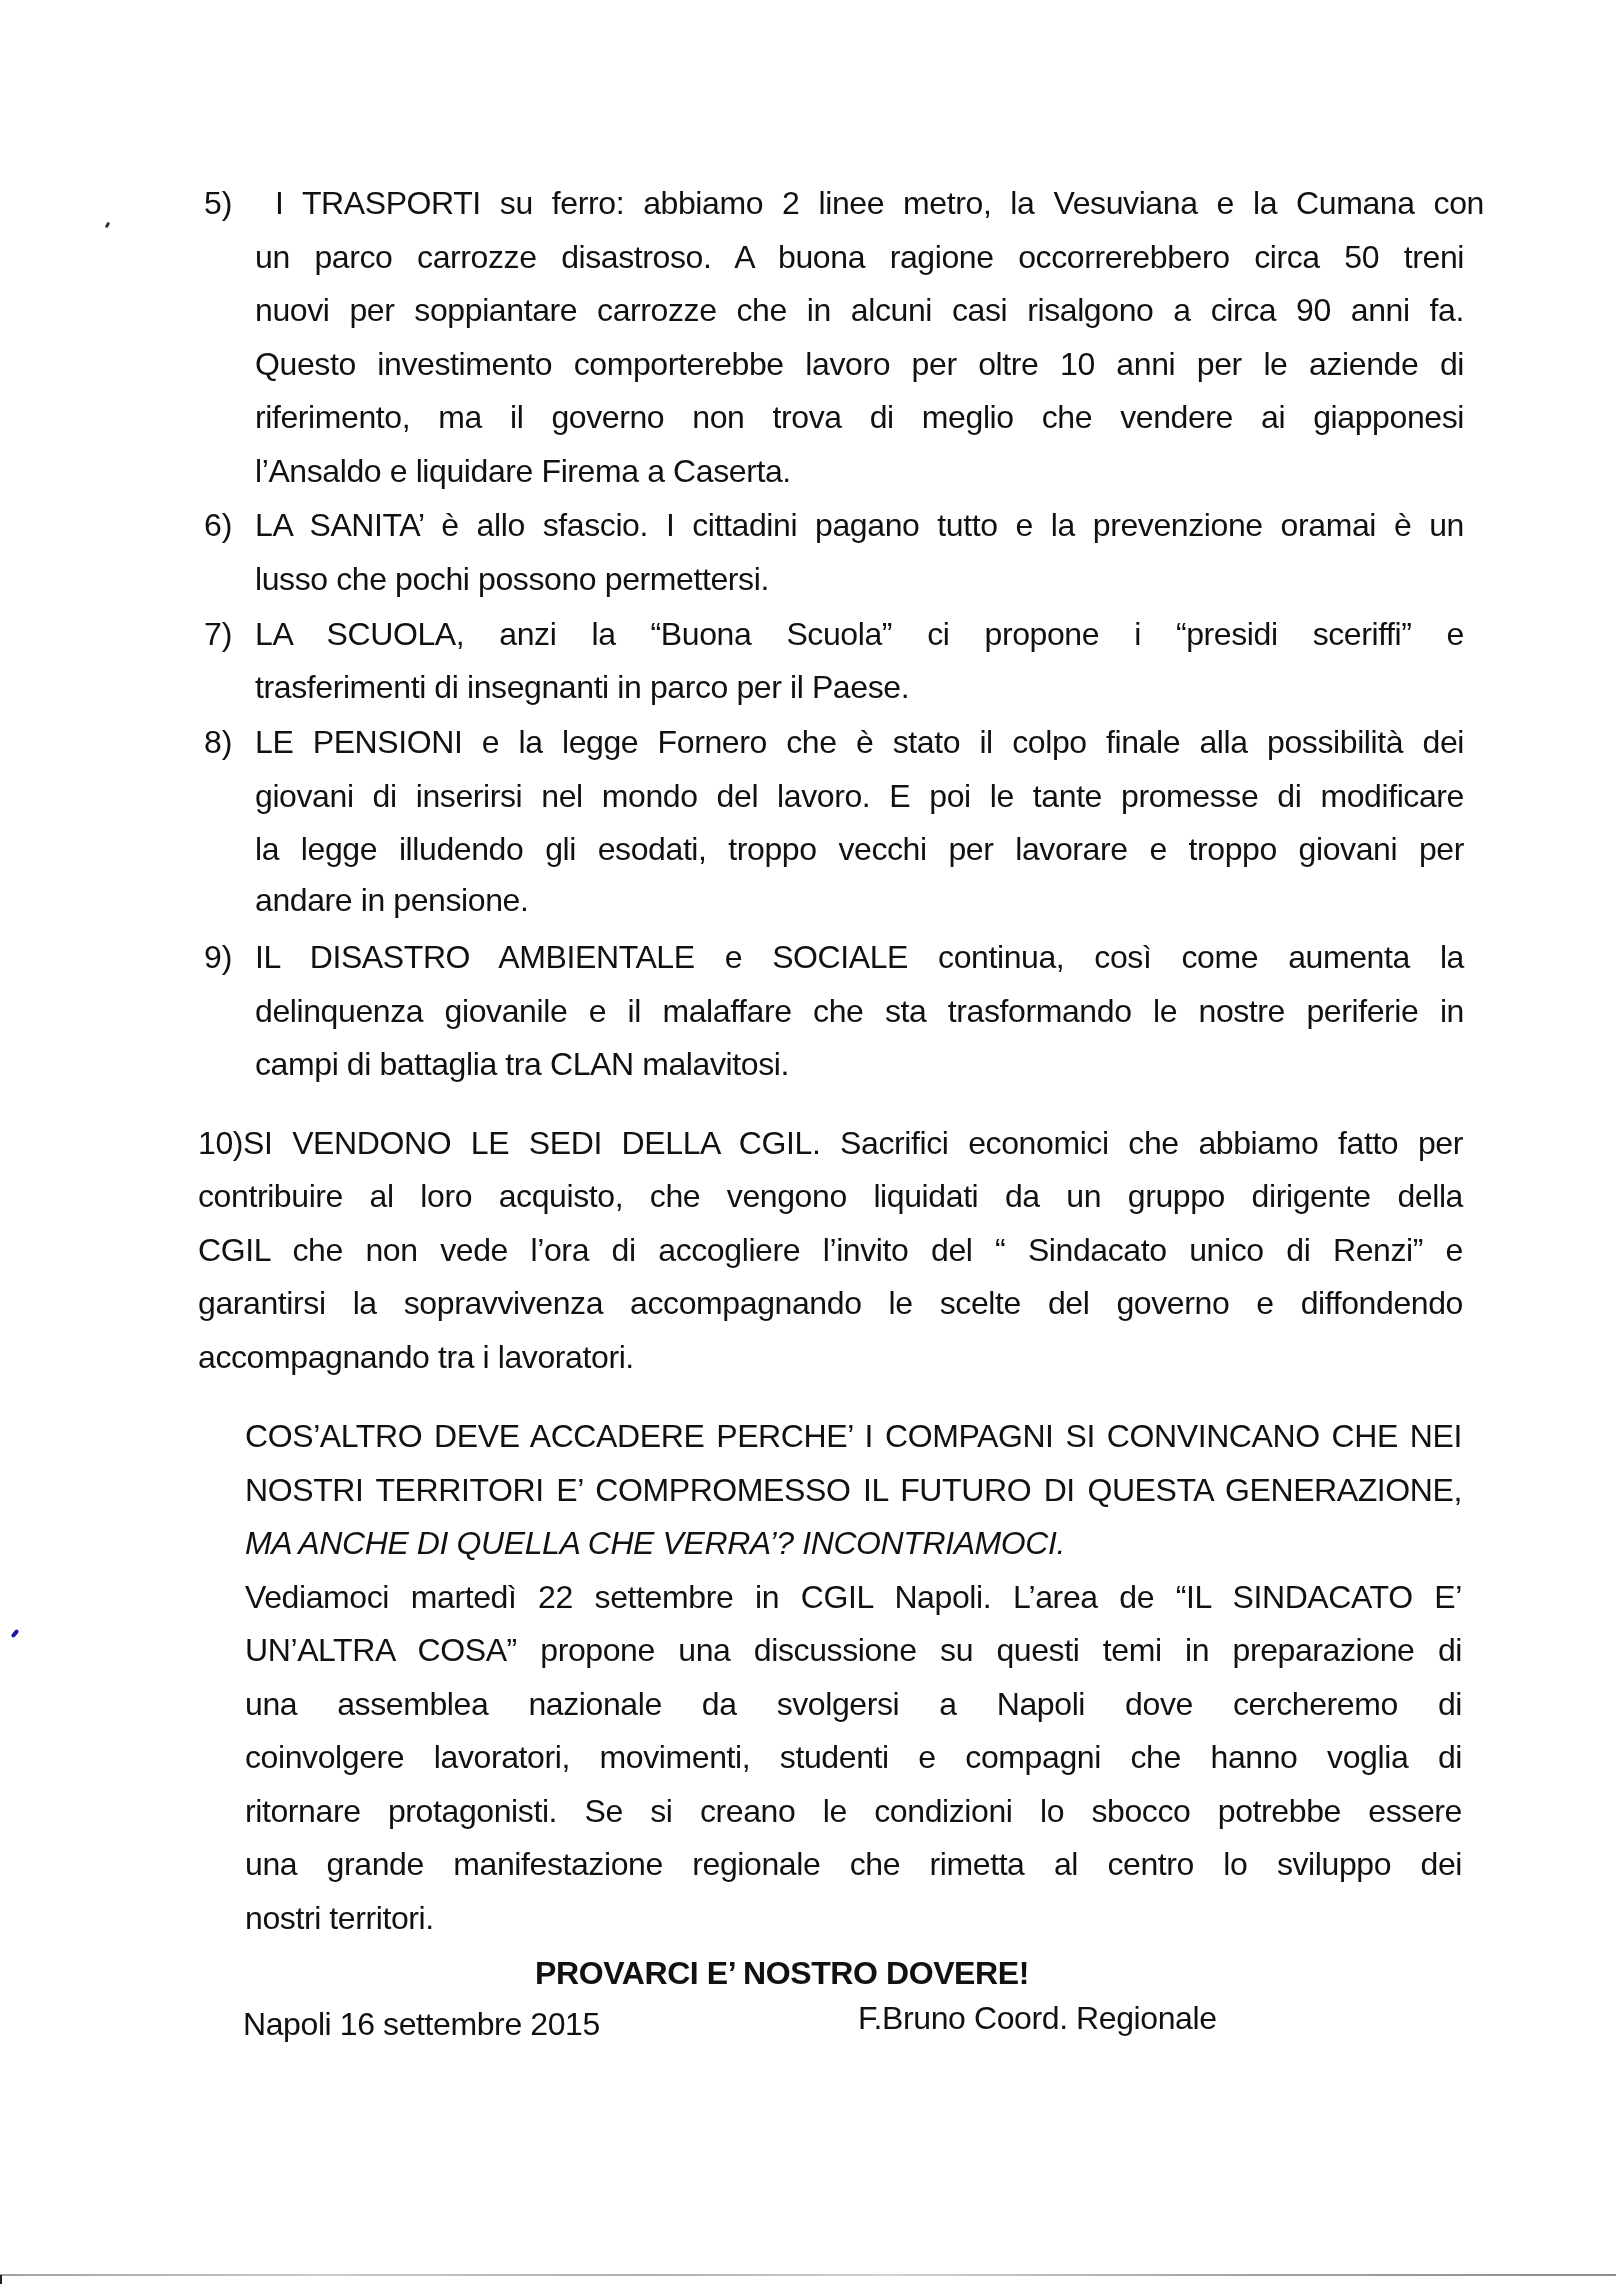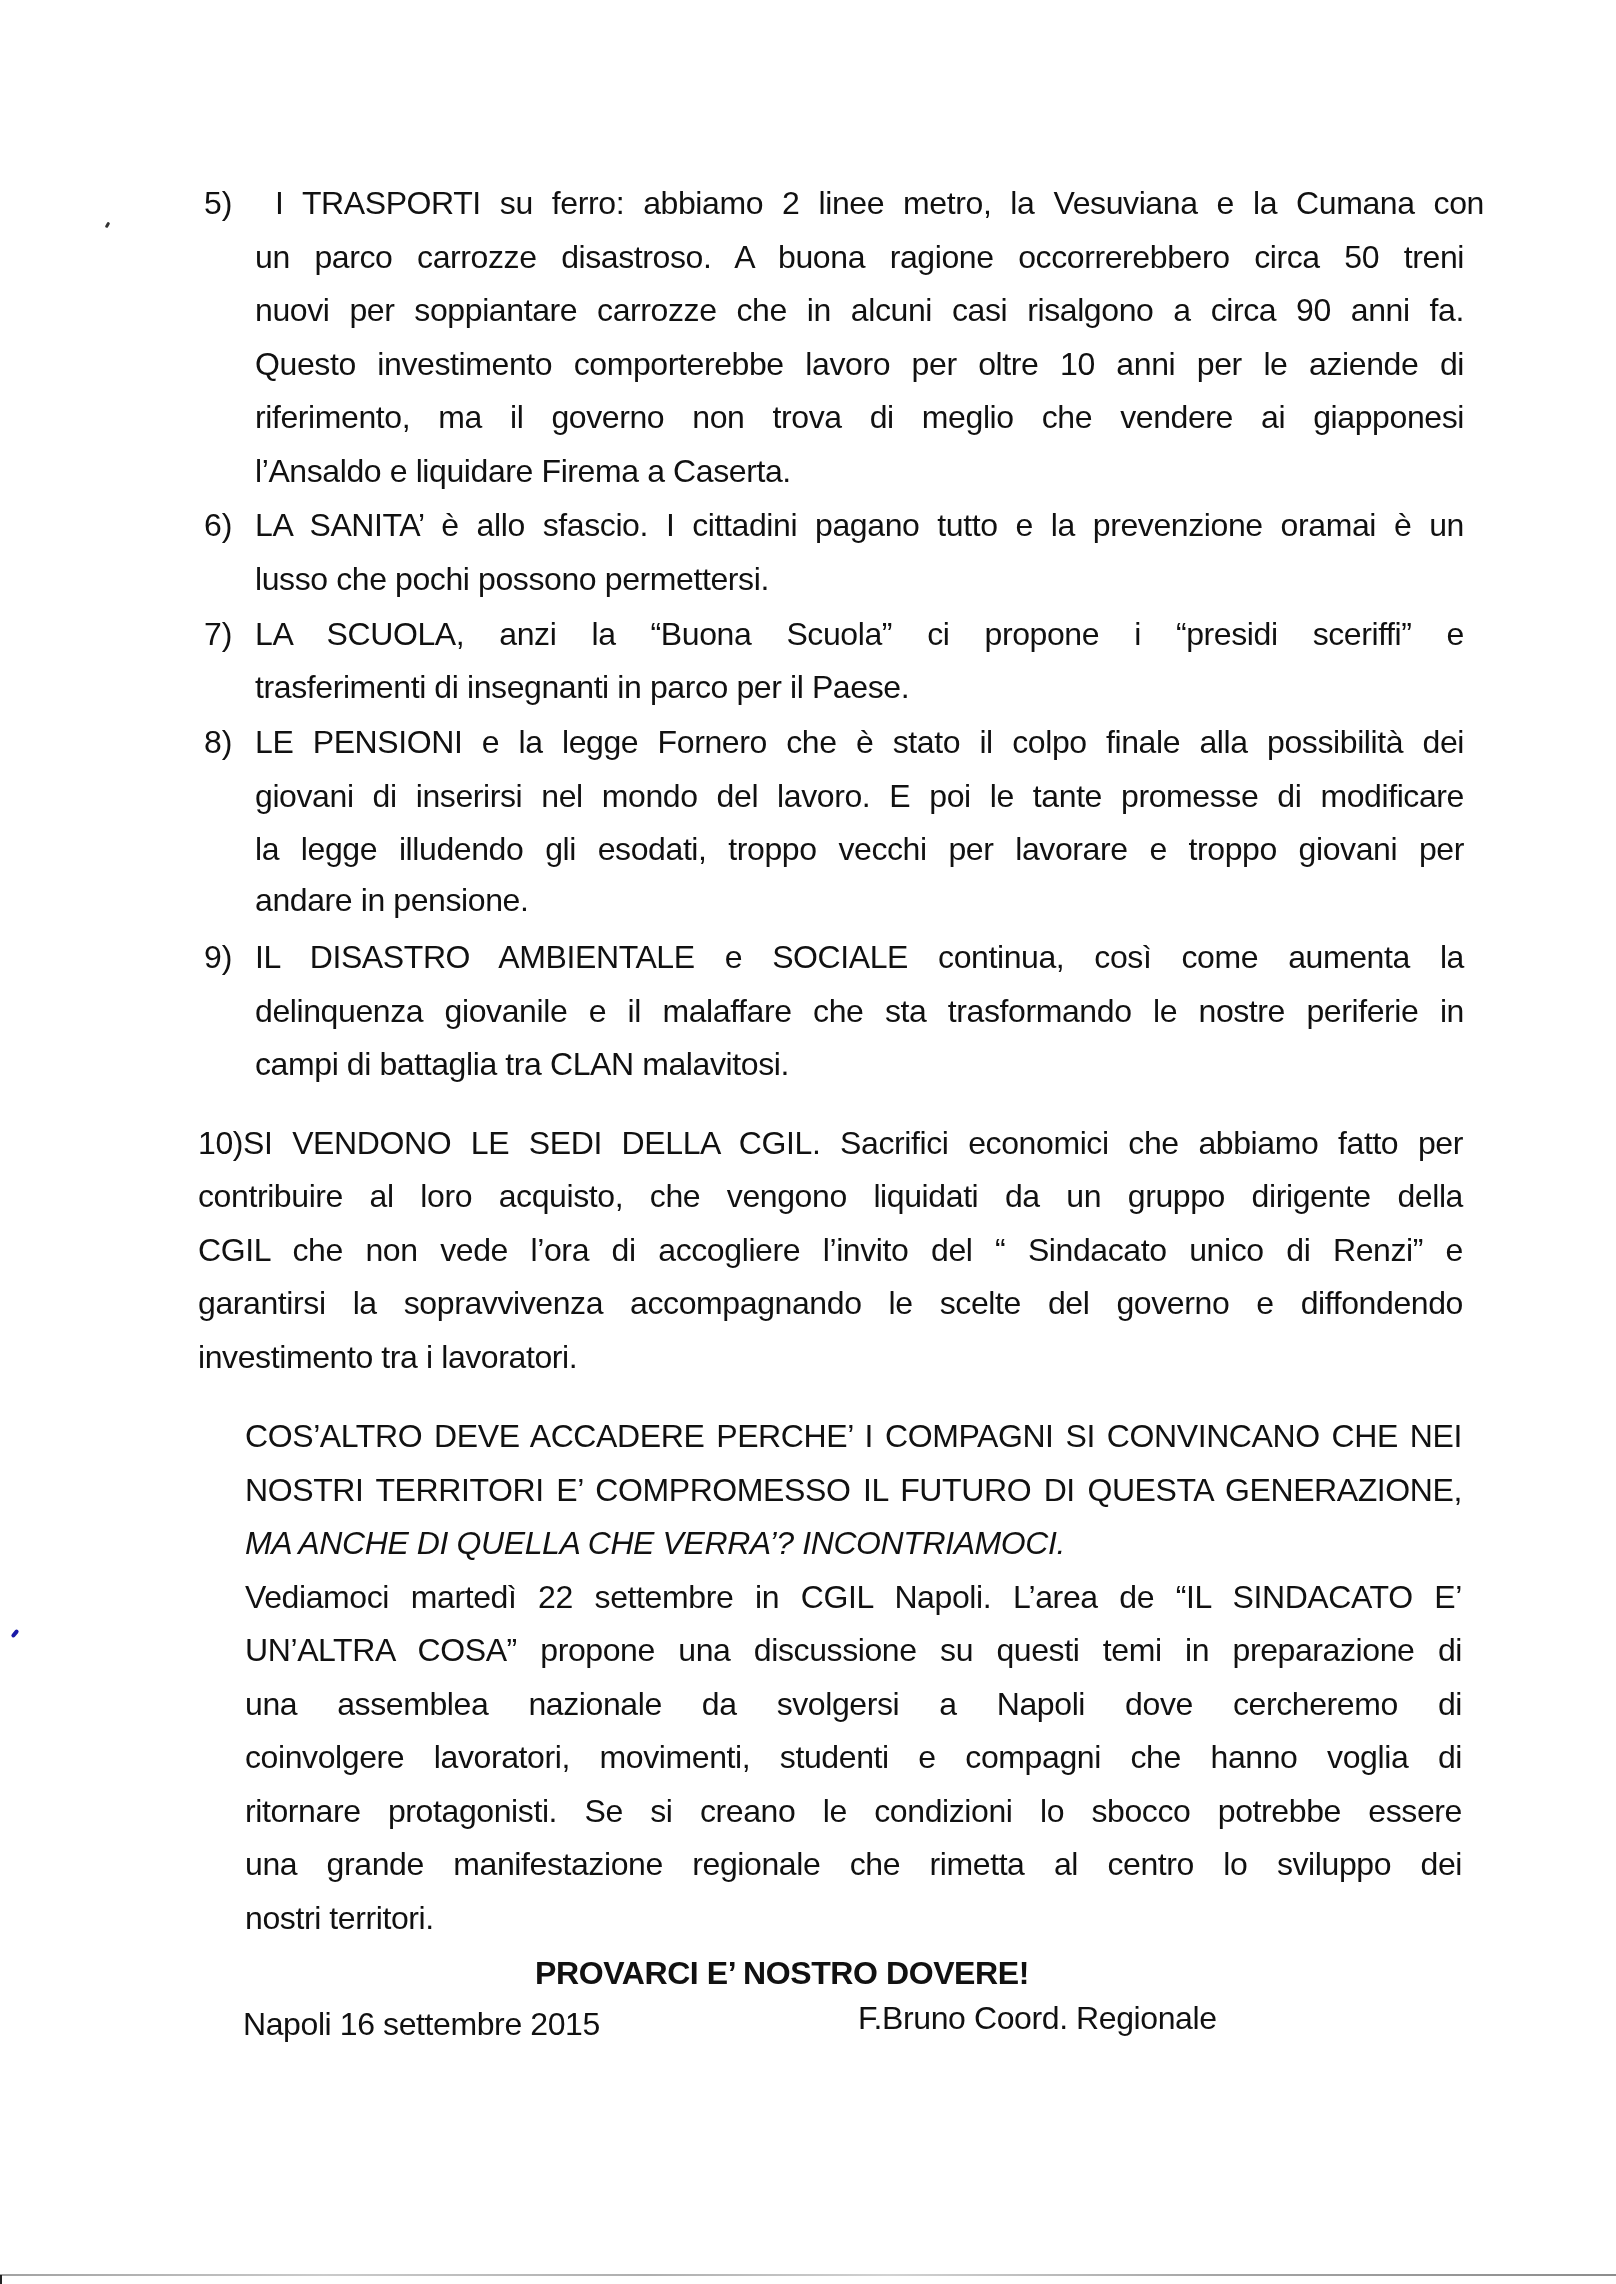--- a/index.html
+++ b/index.html
@@ -105,21 +105,21 @@
 
   <div class="marker" style="left:204px; top:938px;">9)</div>
   <div class="line justify" style="left:255px; top:938px; width:1209px;">IL DISASTRO AMBIENTALE e SOCIALE continua, così come aumenta la</div>
   <div class="line justify" style="left:255px; top:992px; width:1209px;">delinquenza giovanile e il malaffare che sta trasformando le nostre periferie in</div>
   <div class="line" style="left:255px; top:1045px;">campi di battaglia tra CLAN malavitosi.</div>
 
   <div class="line justify" style="left:198px; top:1124px; width:1265px;">10)SI VENDONO LE SEDI DELLA CGIL. Sacrifici economici che abbiamo fatto per</div>
   <div class="line justify" style="left:198px; top:1177px; width:1265px;">contribuire al loro acquisto, che vengono liquidati da un gruppo dirigente della</div>
   <div class="line justify" style="left:198px; top:1231px; width:1265px;">CGIL che non vede l’ora di accogliere l’invito del “ Sindacato unico di Renzi” e</div>
   <div class="line justify" style="left:198px; top:1284px; width:1265px;">garantirsi la sopravvivenza accompagnando le scelte del governo e diffondendo</div>
-  <div class="line" style="left:198px; top:1338px;">investimento tra i lavoratori.</div>
+  <div class="line" style="left:198px; top:1338px;">accompagnando tra i lavoratori.</div>
 
   <div class="line justify" style="left:245px; top:1417px; width:1217px;">COS’ALTRO DEVE ACCADERE PERCHE’ I COMPAGNI SI CONVINCANO CHE NEI</div>
   <div class="line justify" style="left:245px; top:1471px; width:1217px;">NOSTRI TERRITORI E’ COMPROMESSO IL FUTURO DI QUESTA GENERAZIONE,</div>
   <div class="line" style="left:245px; top:1524px;font-style:italic;">MA ANCHE DI QUELLA CHE VERRA’?  INCONTRIAMOCI.</div>
   <div class="line justify" style="left:245px; top:1578px; width:1217px;">Vediamoci martedì 22 settembre in CGIL Napoli. L’area de “IL SINDACATO E’</div>
   <div class="line justify" style="left:245px; top:1631px; width:1217px;">UN’ALTRA COSA” propone una discussione su questi temi in preparazione di</div>
   <div class="line justify" style="left:245px; top:1685px; width:1217px;">una assemblea nazionale da svolgersi a Napoli dove cercheremo di</div>
   <div class="line justify" style="left:245px; top:1738px; width:1217px;">coinvolgere lavoratori, movimenti, studenti e compagni che hanno voglia di</div>
   <div class="line justify" style="left:245px; top:1792px; width:1217px;">ritornare protagonisti. Se si creano le condizioni lo sbocco potrebbe essere</div>
   <div class="line justify" style="left:245px; top:1845px; width:1217px;">una grande manifestazione regionale che rimetta al centro lo sviluppo dei</div>

